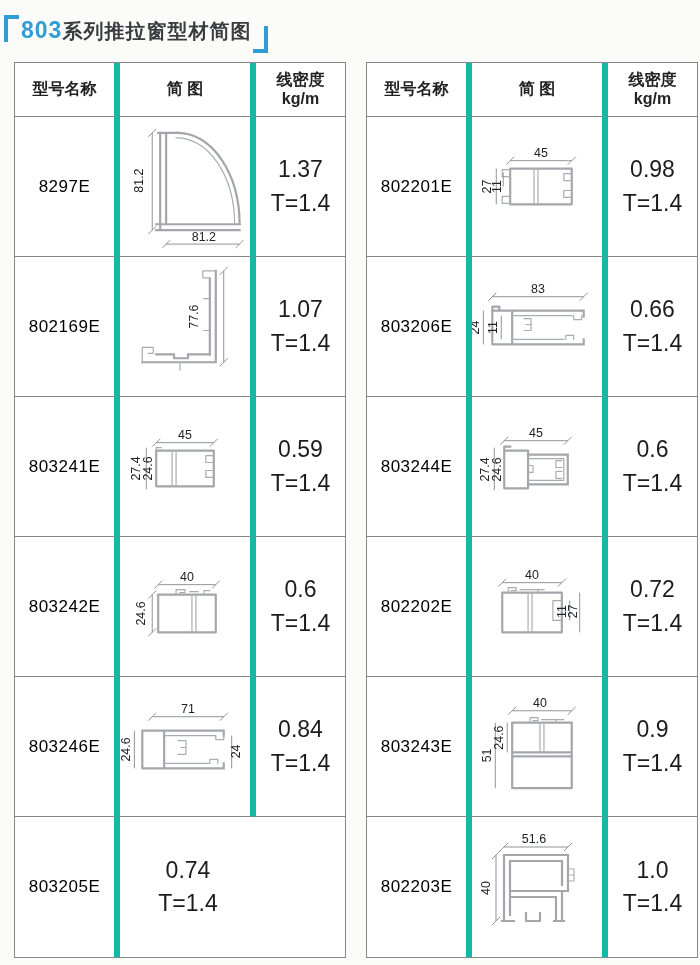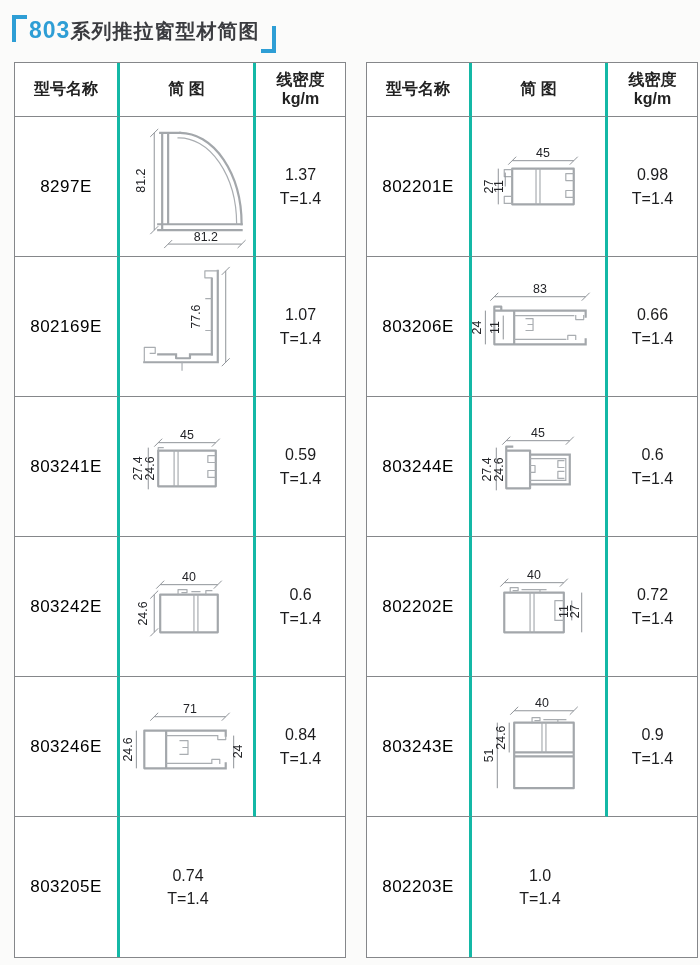--- a/index.html
+++ b/index.html
@@ -2,38 +2,38 @@
 <html><head>
 <meta charset="utf-8">
 <style>
   html,body{margin:0;padding:0;}
   body{
     width:700px;height:965px;position:relative;background:#fbfbfa;
     font-family:"Liberation Sans", sans-serif;color:#1f1f22;
     -webkit-font-smoothing:antialiased;
   }
   
-  .title{position:absolute;left:12px;top:10px;display:flex;align-items:flex-start;}
+  .title{position:absolute;left:4px;top:10px;display:flex;align-items:flex-start;}
   .br-open{width:11px;height:23px;border-left:4px solid #2e9ed5;border-top:4px solid #2e9ed5;margin-top:5px;margin-right:2px;}
   .br-close{width:11px;height:23px;border-right:4px solid #2e9ed5;border--bottom:4px solid #2e9ed5;border-bottom:4px solid #2e9ed5;margin-top:16px;margin-left:2px;}
   .title-text{font-weight:bold;padding-top:7px;letter-spacing:1px;white-space:nowrap;}
   .t-series{color:#2e9ed5;font-size:23px;}
   .t-rest{color:#3b3c40;font-size:20px;}
   
   .ptable{position:absolute;top:62px;width:330px;height:894px;border:1px solid #85878a;background:#fff;
           display:grid;grid-template-columns:105px 136px 1fr;grid-template-rows:54px repeat(6,1fr);}
   .ptable.left{left:14px;}
   .ptable.right{left:366px;}
-  .cell{border-right:3px solid #14b8a6;border-bottom:1px solid #85878a;
+  .cell{border-right:6px solid #14b8a6;border-bottom:1px solid #85878a;
         display:flex;flex-direction:column;align-items:center;justify-content:center;overflow:hidden;}
   .cell.lc{border-right:none;}
   .cell.lr{border-bottom:none;}
   .hcell{font-weight:bold;font-size:16px;color:#222;line-height:1.15;text-align:center;}
   .model{font-size:17px;letter-spacing:.5px;color:#000000;}
-  .dens{font-size:16px;line-height:1.45;color:#1c1c1e;text-align:center;}
+  .dens{font-size:23px;line-height:1.45;color:#1c1c1e;text-align:center;}
   
   svg{display:block;}
   .pl{fill:none;stroke:#a3a7ab;stroke-width:2.2;stroke-linecap:square;stroke-linejoin:round;}
   .pt{fill:none;stroke:#a9adb1;stroke-width:1.2;stroke-linecap:square;stroke-linejoin:round;}
   .dl{fill:none;stroke:#8f9398;stroke-width:1;}
   .dt{fill:#232428;font-size:12.5px;font-family:"Liberation Sans",sans-serif;}
 </style>
 </head>
 <body>
 
@@ -255,17 +255,27 @@
     </svg>
   </div>
   <div class="cell dens lc">
     <span>0.9</span>
     <span>T=1.4</span>
   </div>
 
   <div class="cell model lr">
       <span>802203E</span>
     </div>
+  <div class="cell lr">
+    <svg width="138" height="140" viewBox="0 0 138 140">
+      <path class="dl" d="M36 30 H100 M32 34 L40 26 M96 34 L104 26"></path>
+      <text class="dt" text-anchor="middle" x="66" y="26">51.6</text>
+      <path class="pl" d="M36 38 V104 M42 44 V98 M34 104 H46 M36 38 H100 M42 44 H94 M100 38 V74 M94 44 V68 M42 74 H100 M42 80 H88 M94 74 V104 M88 80 V104 M86 104 H96 M58 96 v8 h14 v-8"></path>
+      <path class="pt" d="M100 52 h6 v12 h-6 m6 -6 h-4"></path>
+      <path class="dl" d="M28 38 V104 M24 42 L32 34 M24 108 L32 100"></path>
+      <text class="dt" text-anchor="middle" transform="rotate(-90 22 71)" x="22" y="71">40</text>
+    </svg>
+  </div>
   <div class="cell dens lc lr">
     <span>1.0</span>
     <span>T=1.4</span>
   </div>
 </div>
 
 </body></html>

